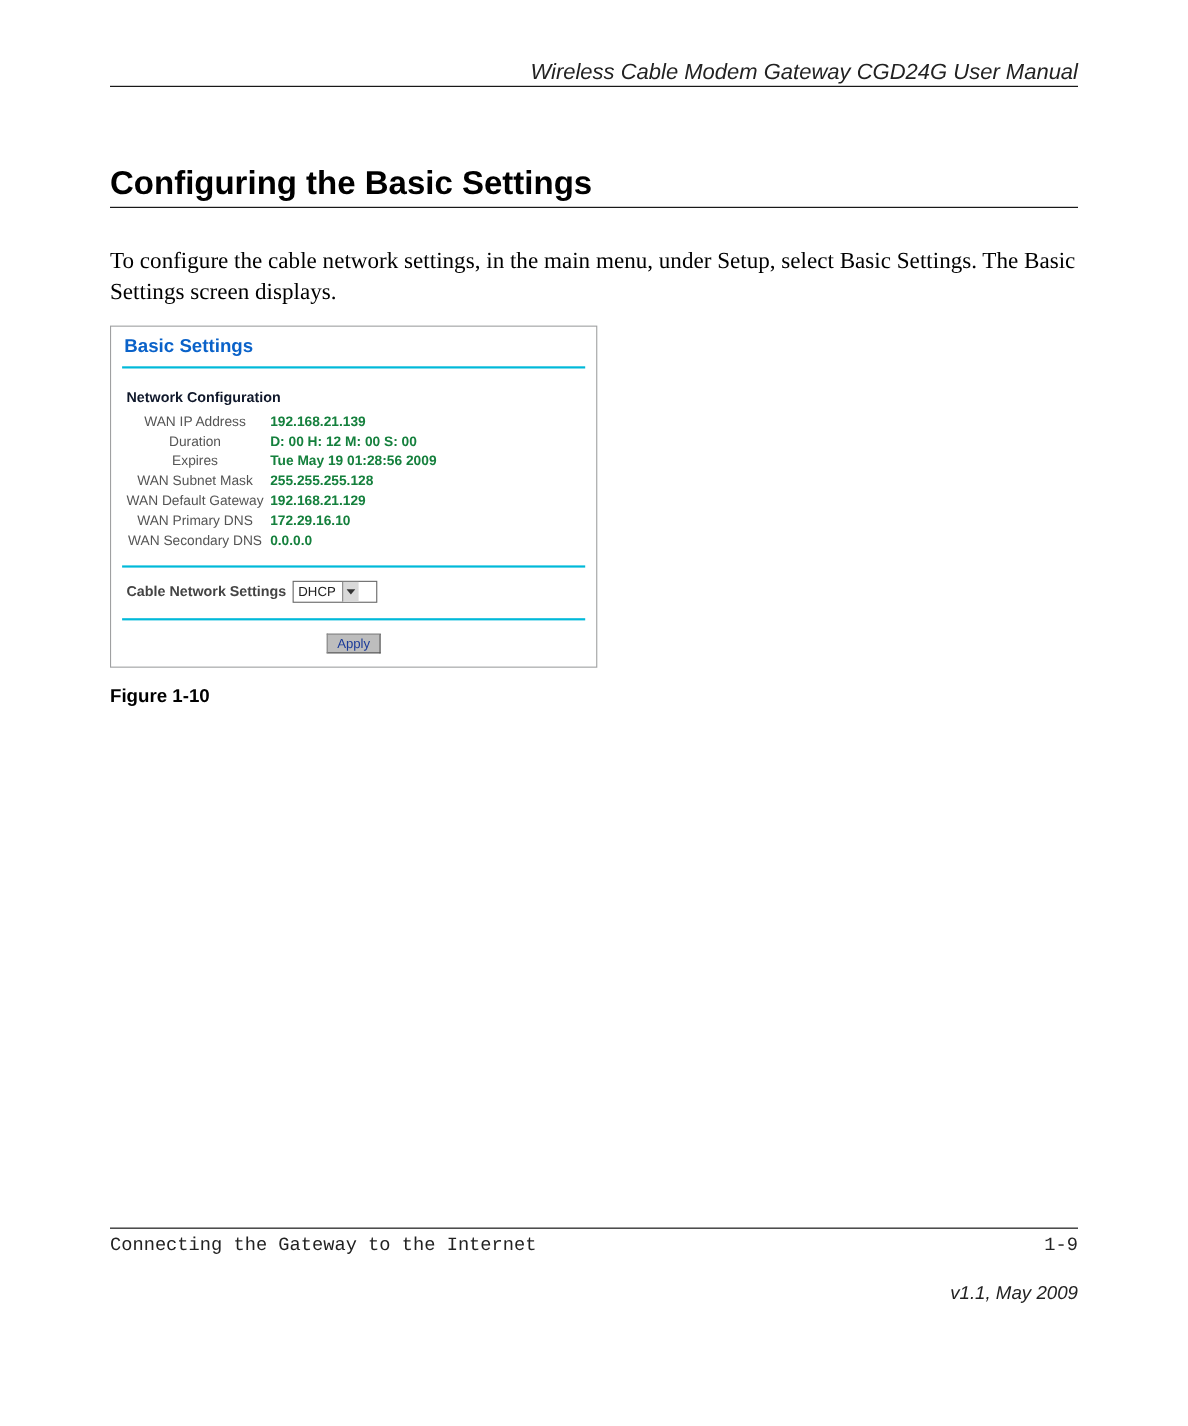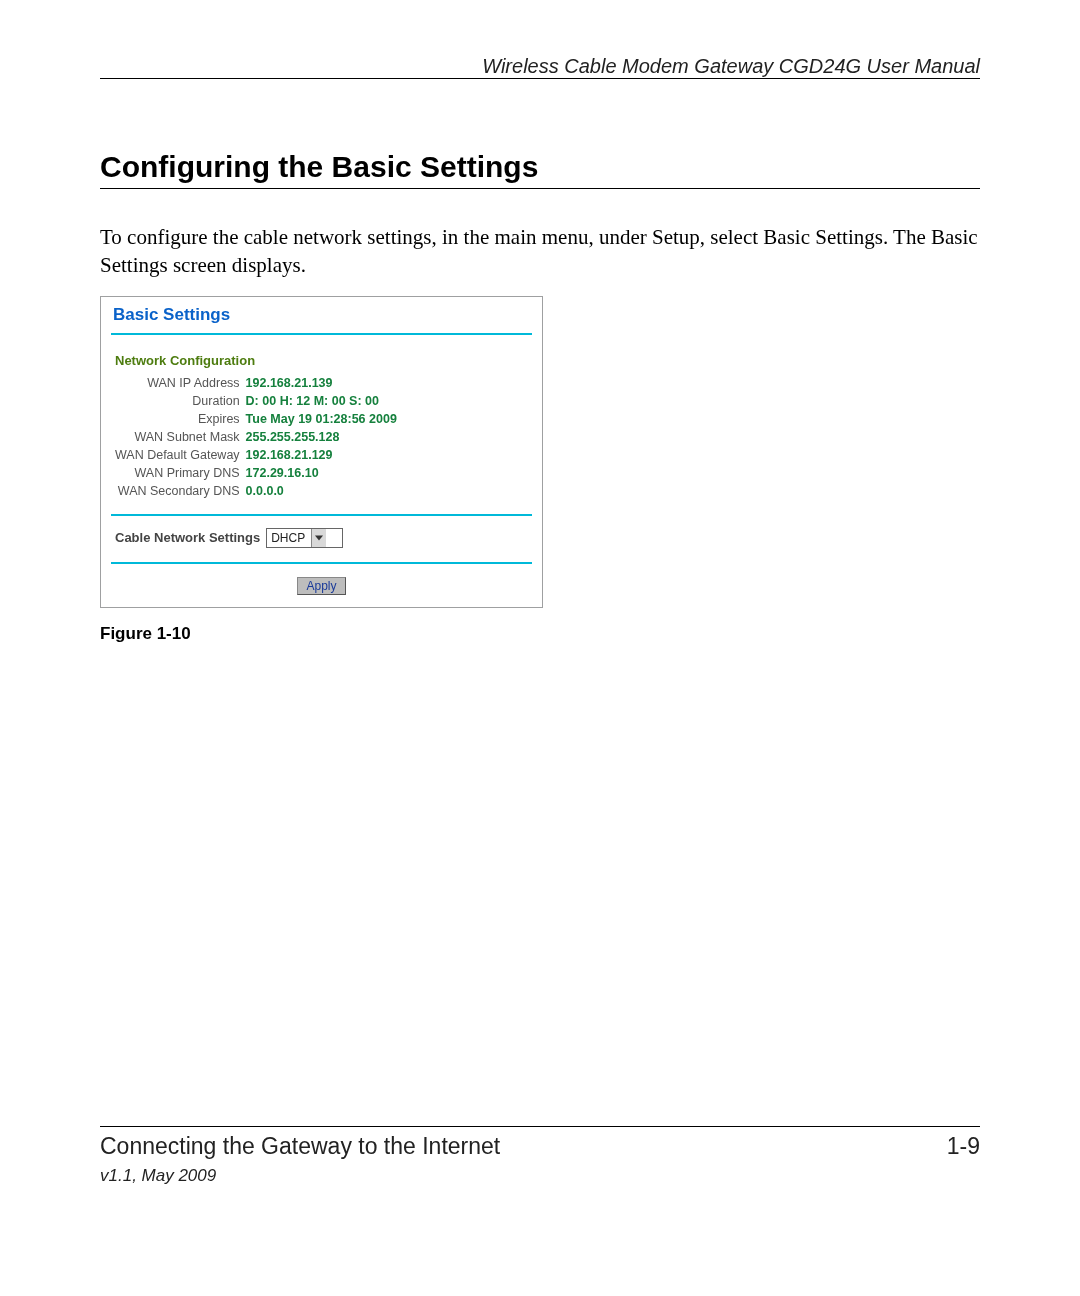--- a/index.html
+++ b/index.html
@@ -79,36 +79,36 @@
     height: 2px;
     background: #00b9d9;
     margin: 0 0 18px 0;
   }
   .ss-rule.mid {
     margin: 14px 0 12px 0;
   }
   .ss-subtitle {
     font-weight: 700;
     font-size: 13px;
-    color: #4d7c0f;
+    color: #0f172a;
     margin: 0 0 6px 4px;
   }
   .kv-table {
     border-collapse: collapse;
     margin-left: 4px;
   }
   .kv-table td {
     font-size: 12.5px;
     color: #555;
     padding: 2px 6px 2px 0;
     vertical-align: top;
     white-space: nowrap;
   }
   .kv-table td.key {
-    text-align: right;
+    text-align: center;
     min-width: 122px;
   }
   .kv-table td.val {
     font-weight: 700;
     color: #15803d;
   }
   .cable-line {
     display: flex;
     align-items: center;
     gap: 6px;
@@ -172,30 +172,30 @@
     bottom: 110px;
   }
   .footer-rule {
     border: none;
     border-top: 1px solid #000;
     margin: 0 0 6px 0;
   }
   .footer-row {
     display: flex;
     justify-content: space-between;
-    font-family: Liberation Sans, sans-serif;
-    font-size: 23px;
+    font-family: Liberation Mono, monospace;
+    font-size: 17px;
     color: #222;
   }
   .footer-version {
-    text-align: left;
+    text-align: right;
     font-style: italic;
     font-family: Arial, Helvetica, sans-serif;
     font-size: 17px;
-    margin-top: 6px;
+    margin-top: 24px;
     color: #222;
   }
 </style>
 </head>
 <body>
 
 <div class="page">
   <div class="running-head">Wireless Cable Modem Gateway CGD24G User Manual</div>
   <hr class="top-rule">
 

